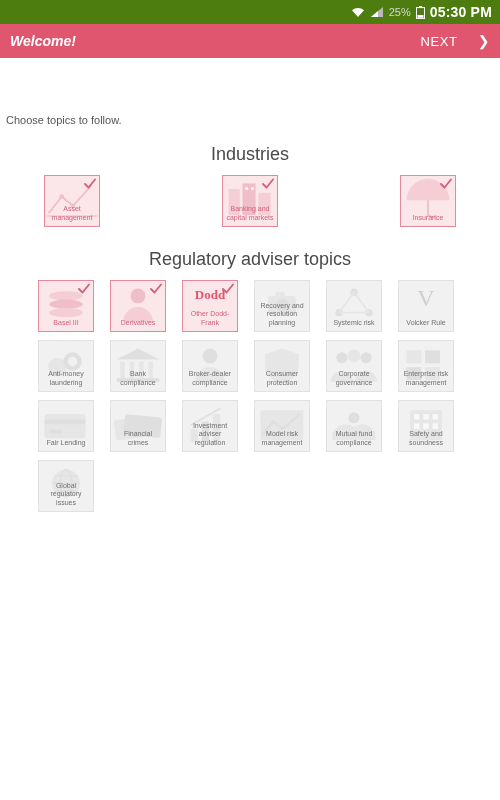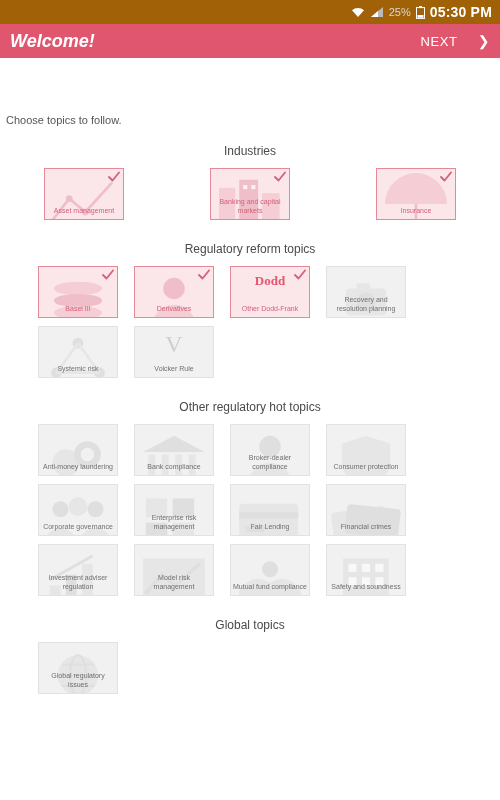--- a/index.html
+++ b/index.html
@@ -7,21 +7,21 @@
     width: 500px;
     height: 800px;
     background: #ffffff;
     font-family: "Liberation Sans", sans-serif;
     overflow: hidden;
   }
 
   
   .status-bar {
     height: 24px;
-    background: #a16207;
+    background: #4d7c0f;
     color: #ffffff;
     display: flex;
     align-items: center;
     justify-content: flex-end;
     padding: 0 8px;
     font-size: 12px;
     gap: 5px;
   }
   .status-bar .ico { display: inline-flex; align-items: center; }
   .battery-pct { font-size: 11px; color: #d8d8d8; }
@@ -31,21 +31,21 @@
   .app-bar {
     height: 34px;
     background: #e0566e;
     color: #ffffff;
     display: flex;
     align-items: center;
     justify-content: space-between;
     padding: 0 10px;
   }
   .app-title {
-    font-size: 18px;
+    font-size: 14px;
     font-style: italic;
     font-weight: bold;
   }
   .next-btn {
     display: flex;
     align-items: center;
     gap: 20px;
     font-size: 13px;
     letter-spacing: .6px;
   }
@@ -55,37 +55,37 @@
   .instruction {
     font-size: 11px;
     color: #555555;
     padding: 8px 6px 4px 6px;
     margin-top: 48px;
   }
 
   
   .section-title {
     text-align: center;
-    font-size: 12px;
+    font-size: 18px;
     color: #4a4a4a;
     margin: 14px 0 10px 0;
   }
 
   .grid {
     display: flex;
     flex-wrap: wrap;
     justify-content: flex-start;
     padding: 0 30px;
     gap: 0;
   }
   .grid.spread { justify-content: space-between; padding: 0 36px; }
   .grid.six { padding: 0 30px; }
 
   .tile {
-    width: 80px;
+    width: 56px;
     height: 52px;
     margin: 0 8px 8px 8px;
     position: relative;
     border: 1px solid #e2e2e2;
     background: #f1f1f1;
     display: flex;
     align-items: flex-end;
     justify-content: center;
     overflow: hidden;
   }
@@ -215,21 +215,21 @@
           <path d="M6 26 A23 23 0 0 1 52 26 Z" fill="#efb9c4"></path>
           <rect x="28" y="26" width="2" height="18" fill="#e79fae"></rect>
           <path d="M30 42 a5 5 0 0 0 8 0" stroke="#e79fae" stroke-width="2" fill="none"></path>
         </svg>
         <svg class="check" viewBox="0 0 12 12">
           <path d="M1 6 L4.5 9.5 L11 1.5" stroke="#d4607a" stroke-width="1.8" fill="none" stroke-linecap="round" stroke-linejoin="round"></path>
         </svg>
         <div class="label">Insurance</div>
       </div>
     </div>
-    <div class="section-title">Regulatory reform topics</div>
+    <div class="section-title">Regulatory adviser topics</div>
     <div class="grid six">
       <div class="tile selected">
         <svg class="art" viewBox="0 0 58 52" preserveAspectRatio="none">
           <ellipse cx="29" cy="16" rx="18" ry="5" fill="#efb9c4"></ellipse>
           <ellipse cx="29" cy="25" rx="18" ry="5" fill="#e79fae"></ellipse>
           <ellipse cx="29" cy="34" rx="18" ry="5" fill="#efb9c4"></ellipse>
         </svg>
         <svg class="check" viewBox="0 0 12 12">
           <path d="M1 6 L4.5 9.5 L11 1.5" stroke="#d4607a" stroke-width="1.8" fill="none" stroke-linecap="round" stroke-linejoin="round"></path>
         </svg>
@@ -269,21 +269,20 @@
           <path d="M29 12 L13 34 M29 12 L45 34 M13 34 L45 34" stroke="#dcdcdc" stroke-width="2"></path>
         </svg>
         <div class="label">Systemic risk</div>
       </div>
       <div class="tile">
         <svg class="art" viewBox="0 0 58 52" preserveAspectRatio="none"></svg>
         <div class="volcker-v">V</div>
         <div class="label">Volcker Rule</div>
       </div>
     </div>
-    <div class="section-title">Other regulatory hot topics</div>
     <div class="grid six">
       <div class="tile">
         <svg class="art" viewBox="0 0 58 52" preserveAspectRatio="none">
           <circle cx="20" cy="28" r="10" fill="#dcdcdc"></circle>
           <circle cx="36" cy="22" r="10" fill="#cfcfcf"></circle>
           <circle cx="36" cy="22" r="5" fill="#f1f1f1"></circle>
         </svg>
         <div class="label">Anti-money laundering</div>
       </div>
       <div class="tile">
@@ -373,21 +372,20 @@
           <rect x="16" y="14" width="6" height="6" fill="#fff"></rect>
           <rect x="26" y="14" width="6" height="6" fill="#fff"></rect>
           <rect x="36" y="14" width="6" height="6" fill="#fff"></rect>
           <rect x="16" y="24" width="6" height="6" fill="#fff"></rect>
           <rect x="26" y="24" width="6" height="6" fill="#fff"></rect>
           <rect x="36" y="24" width="6" height="6" fill="#fff"></rect>
         </svg>
         <div class="label">Safety and soundness</div>
       </div>
     </div>
-    <div class="section-title">Global topics</div>
     <div class="grid six">
       <div class="tile">
         <svg class="art" viewBox="0 0 58 52" preserveAspectRatio="none">
           <circle cx="29" cy="24" r="15" fill="#dcdcdc"></circle>
           <ellipse cx="29" cy="24" rx="6" ry="15" fill="none" stroke="#cfcfcf" stroke-width="1.5"></ellipse>
           <path d="M14 24 L44 24 M17 16 L41 16 M17 32 L41 32" stroke="#cfcfcf" stroke-width="1.5"></path>
         </svg>
         <div class="label">Global regulatory issues</div>
       </div>
     </div>

